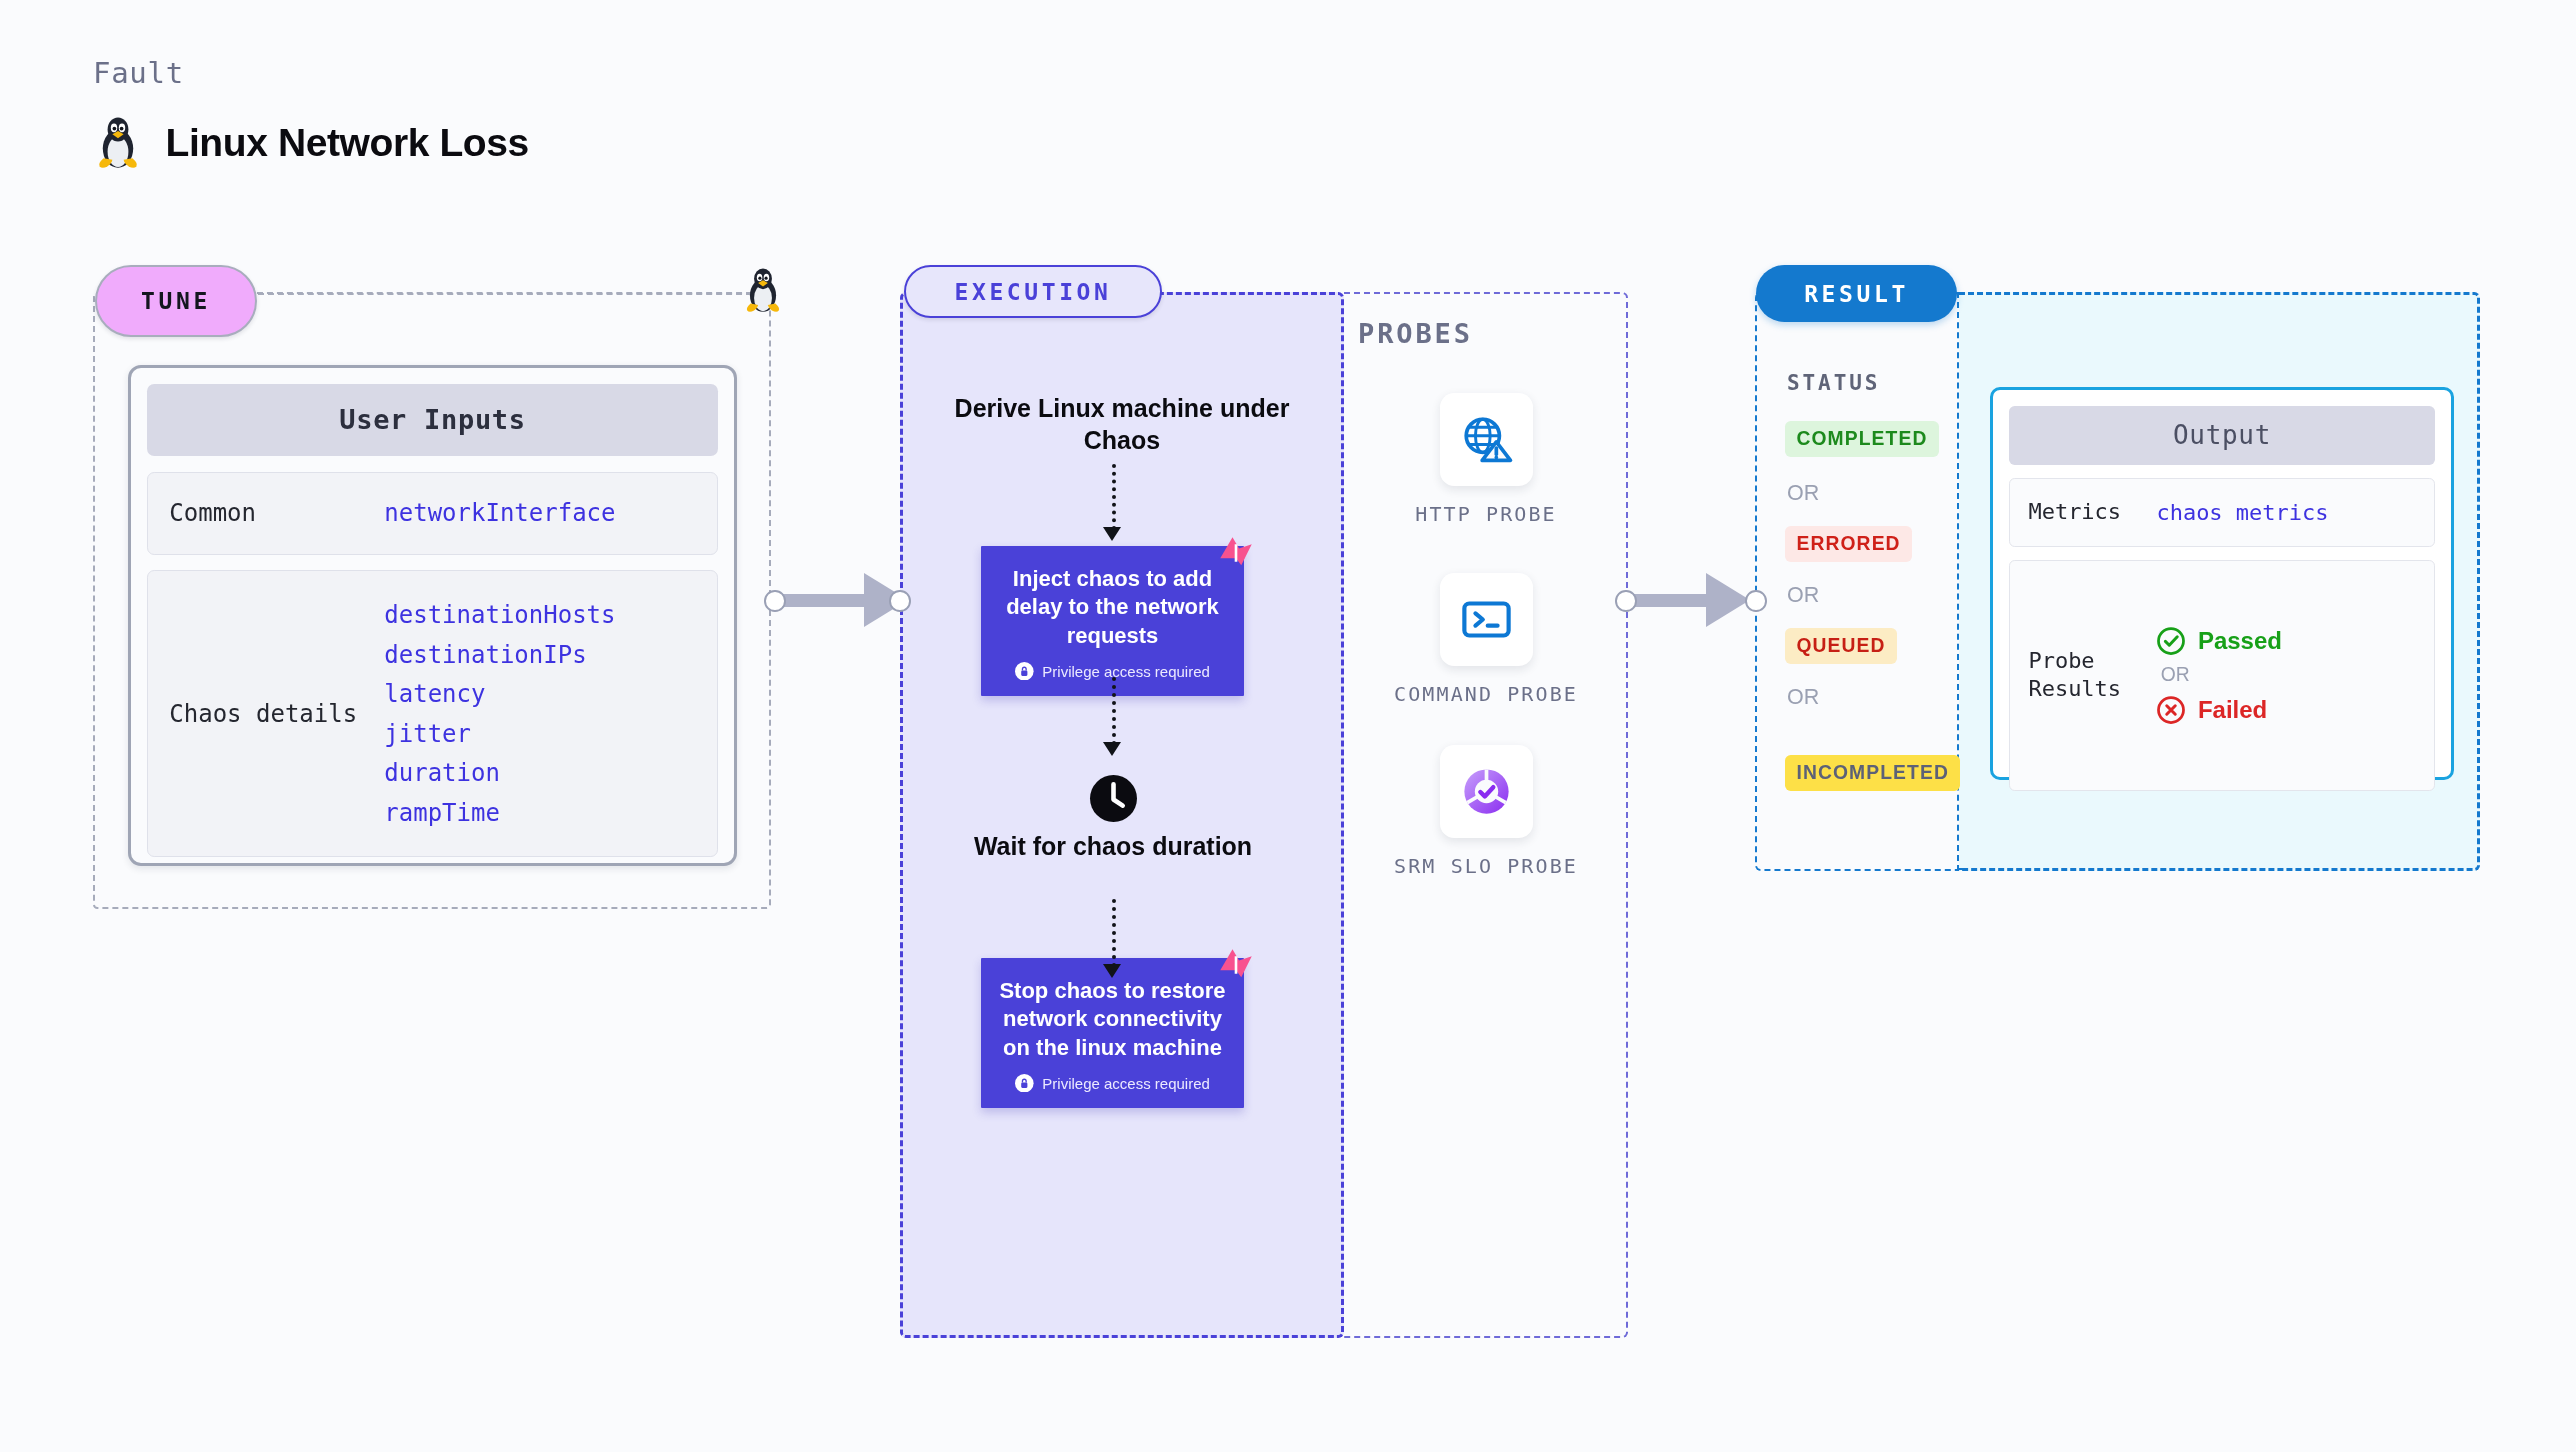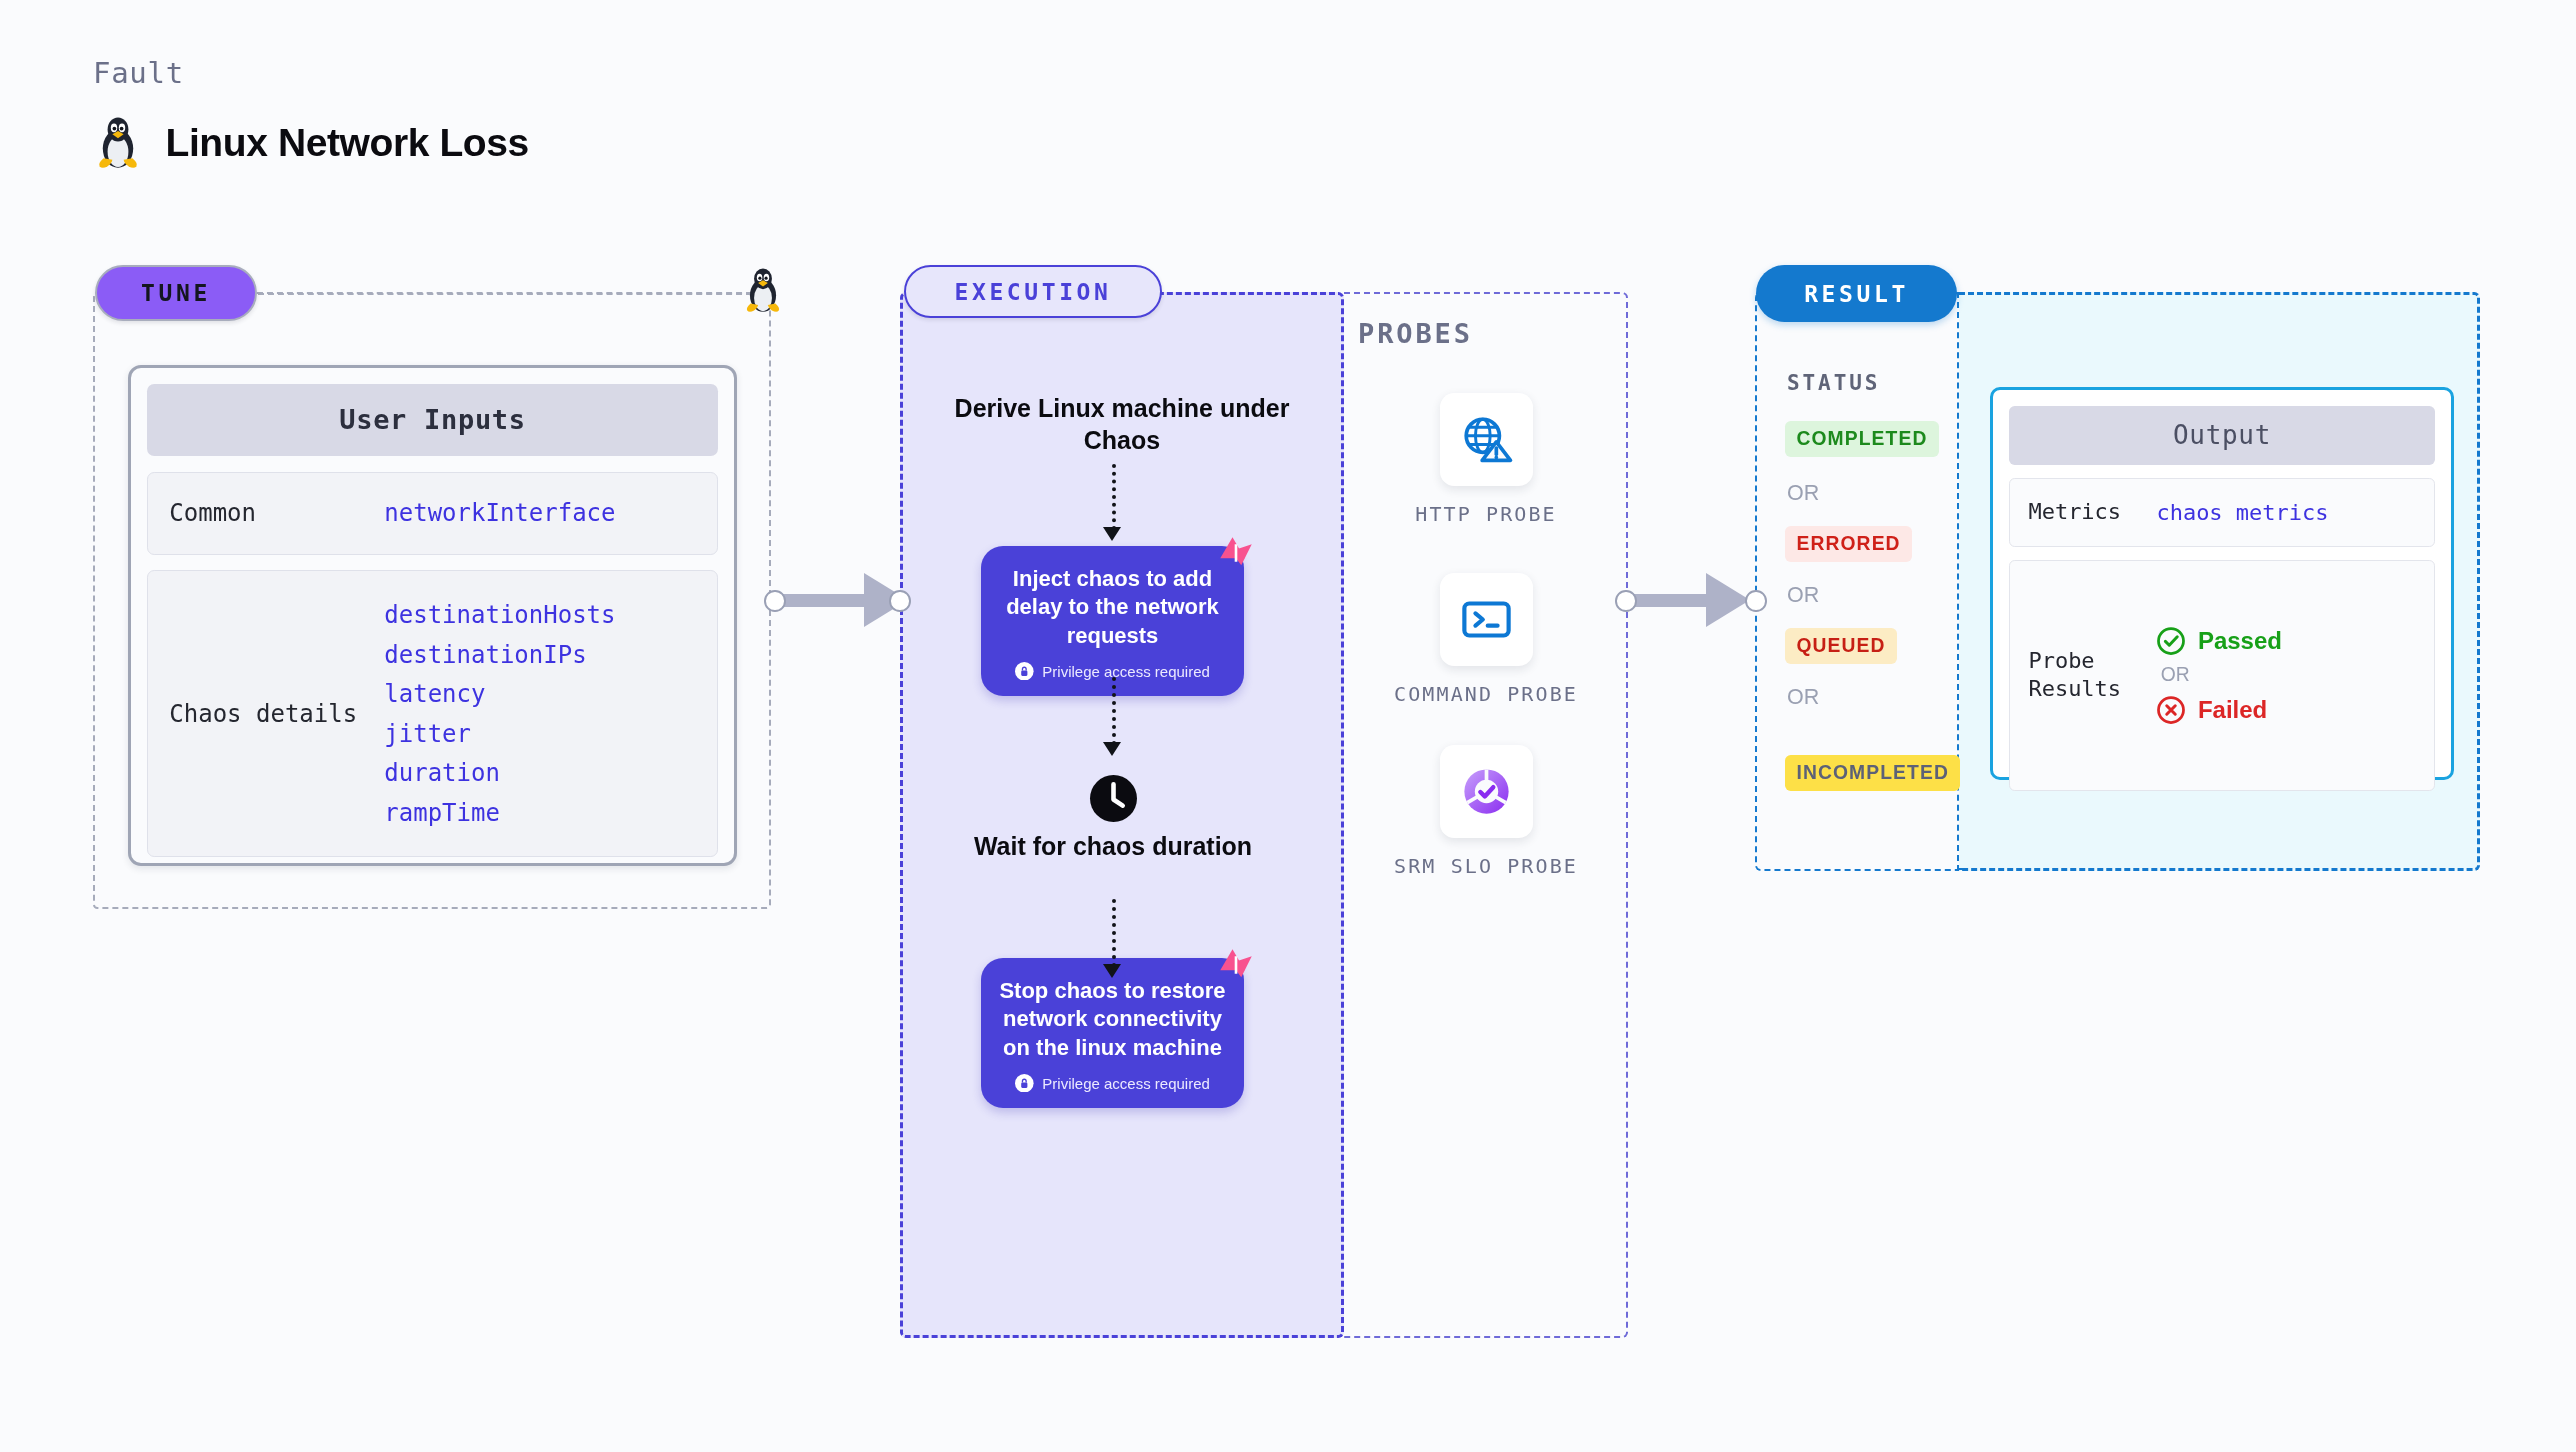--- a/index.html
+++ b/index.html
@@ -29,22 +29,22 @@
 
   
   .badge {
     position: absolute; z-index: 20;
     display: flex; align-items: center; justify-content: center;
     font-family: "DejaVu Sans Mono", monospace;
     font-weight: 700; letter-spacing: 3.6px;
     border-radius: 716px;
   }
   .badge-tune {
-    left: 95px; top: 265px; width: 162px; height: 56px;
-    background: #8b5cf6; border: 2.9px solid #a8adbd; color: #14161f;
+    left: 95px; top: 265px; width: 162px; height: 72px;
+    background: #f0abfc; border: 2.9px solid #a8adbd; color: #14161f;
     font-size: 23px;
     box-shadow: 0 2.1px 4.3px rgba(30,35,60,.12);
   }
   .badge-exec {
     left: 904px; top: 265px; width: 258px; height: 53px;
     background: #e7e6fb; border: 2.9px solid #4a41d8; color: #4a41d8;
     font-size: 23px;
     box-shadow: 0 2.1px 4.3px rgba(30,35,60,.12);
   }
   .badge-result {
@@ -128,21 +128,21 @@
     font-family: "DejaVu Sans Mono", monospace;
     font-size: 27px; font-weight: 700; letter-spacing: 2.9px; color: #6b7089;
   }
 
   .exec-step-title {
     position: absolute; width: 344px; text-align: center;
     font-size: 25px; font-weight: 700; color: #0b0b10; line-height: 1.26;
   }
   .exec-card {
     position: absolute; width: 263px;
-    background: #4a41d8; border-radius: 22px;
+    background: #4a41d8; border-radius: 1px;
     box-shadow: 0 4.3px 10px rgba(55,45,180,.22);
     padding: 18.6px 17px 15.8px;
     display: flex; flex-direction: column; align-items: center; gap: 11.5px;
   }
   .exec-card-text {
     font-size: 22px; font-weight: 700; color: #ffffff;
     text-align: center; line-height: 1.3;
   }
   .priv-row { display: flex; align-items: center; gap: 8.6px; }
   .priv-text { font-size: 15px; color: #eceaff; }

